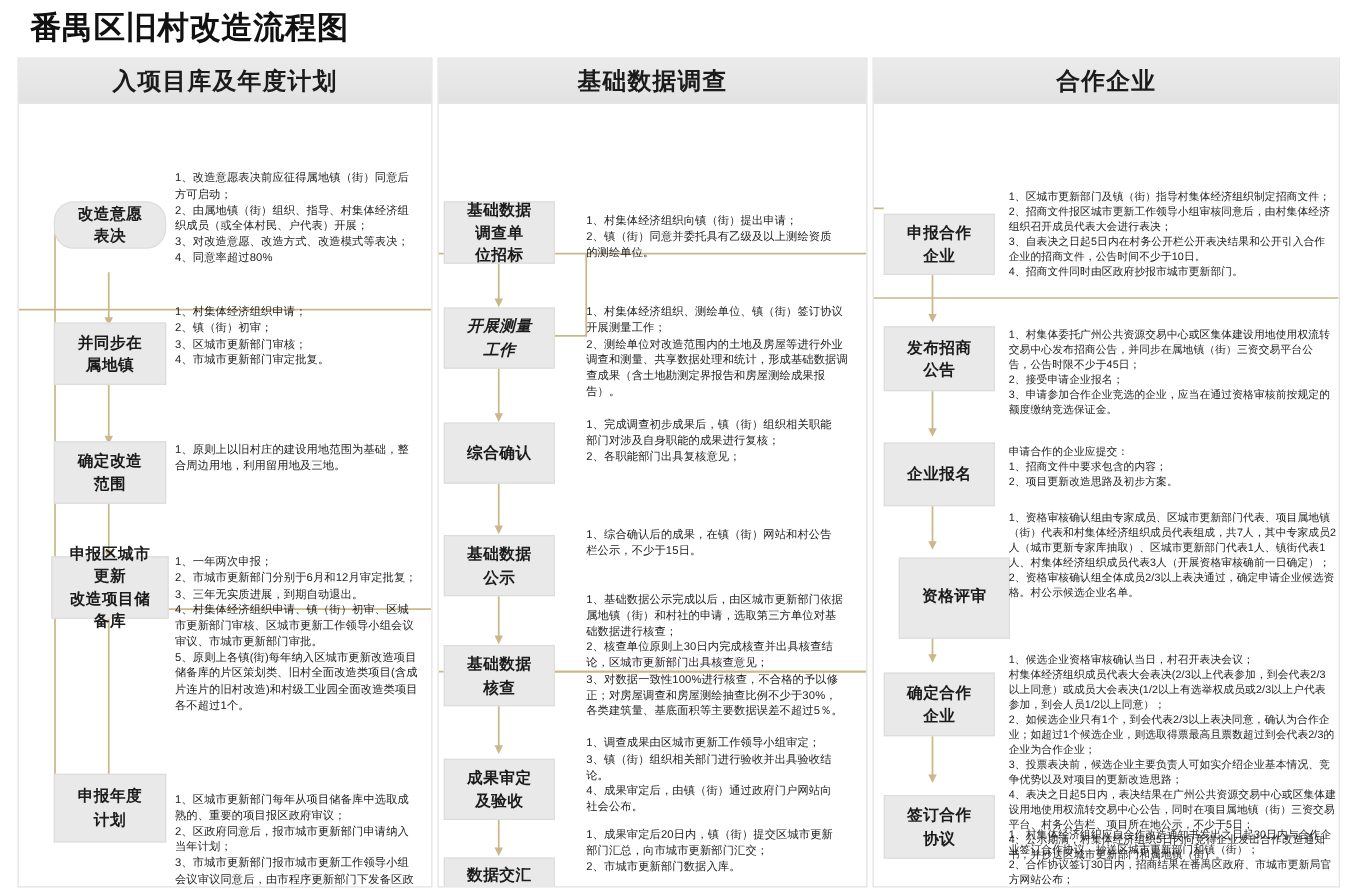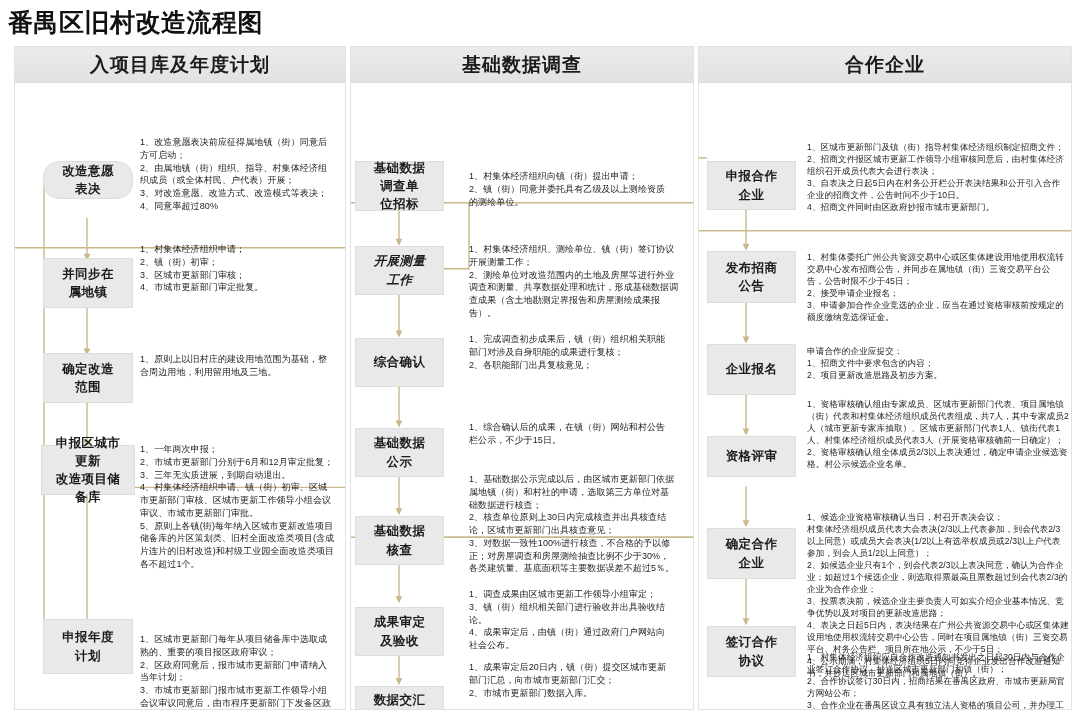--- a/index.html
+++ b/index.html
@@ -23,21 +23,21 @@
   }
 
   
   .title-bar {
     position: absolute;
     left: 0; top: 0;
     width: 1080px;
     height: 44px;
     display: flex;
     align-items: center;
-    padding-left: 8px;
+    padding-left: 24px;
     box-sizing: border-box;
     background: #ffffff;
   }
   .title-text {
     font-size: 25px;
     font-weight: bold;
     letter-spacing: 0.5px;
     color: #111111;
     line-height: 1;
   }
@@ -55,21 +55,21 @@
   .column {
     position: relative;
     background: #ffffff;
     border: 1px solid #e2e2e2;
     box-sizing: border-box;
     display: flex;
     flex-direction: column;
   }
   .col-1 { width: 332px; }
   .col-2 { width: 344px; }
-  .col-3 { width: 374px; }
+  .col-3 { width: 374px; gap: 10px; }
 
   .col-header {
     height: 35px;
     background: linear-gradient(to bottom, #ebebeb, #e2e2e2);
     border-bottom: 1px solid #dcdcdc;
     display: flex;
     align-items: center;
     justify-content: center;
     flex: 0 0 auto;
   }
@@ -287,21 +287,21 @@
             <polygon points="47,543 43.6,536 50.4,536"></polygon>
           </g>
         </svg>
 
         <div class="node" style="left:8px; top:78px; width:89px; height:49px;font-family:Liberation Serif, serif;">申报合作企业</div>
 
         <div class="node" style="left:8px; top:168px; width:89px; height:52px;">发布招商公告</div>
 
         <div class="node" style="left:8px; top:261px; width:89px; height:51px;">企业报名</div>
 
-        <div class="node" style="left:8px; top:353px; width:89px; height:41px;">资格评审</div>
+        <div class="node" style="left:20px; top:353px; width:89px; height:65px;font-family:Liberation Mono, monospace;">资格评审</div>
 
         <div class="node" style="left:8px; top:445px; width:89px; height:51px;">确定合作企业</div>
 
         <div class="node" style="left:8px; top:543px; width:89px; height:51px;">签订合作协议</div>
 
         <div class="note note-3" style="left:108px; top:58px; width:258px;">1、区城市更新部门及镇（街）指导村集体经济组织制定招商文件；
 2、招商文件报区城市更新工作领导小组审核同意后，由村集体经济组织召开成员代表大会进行表决；
 3、自表决之日起5日内在村务公开栏公开表决结果和公开引入合作企业的招商文件，公告时间不少于10日。
 4、招商文件同时由区政府抄报市城市更新部门。</div>
 

